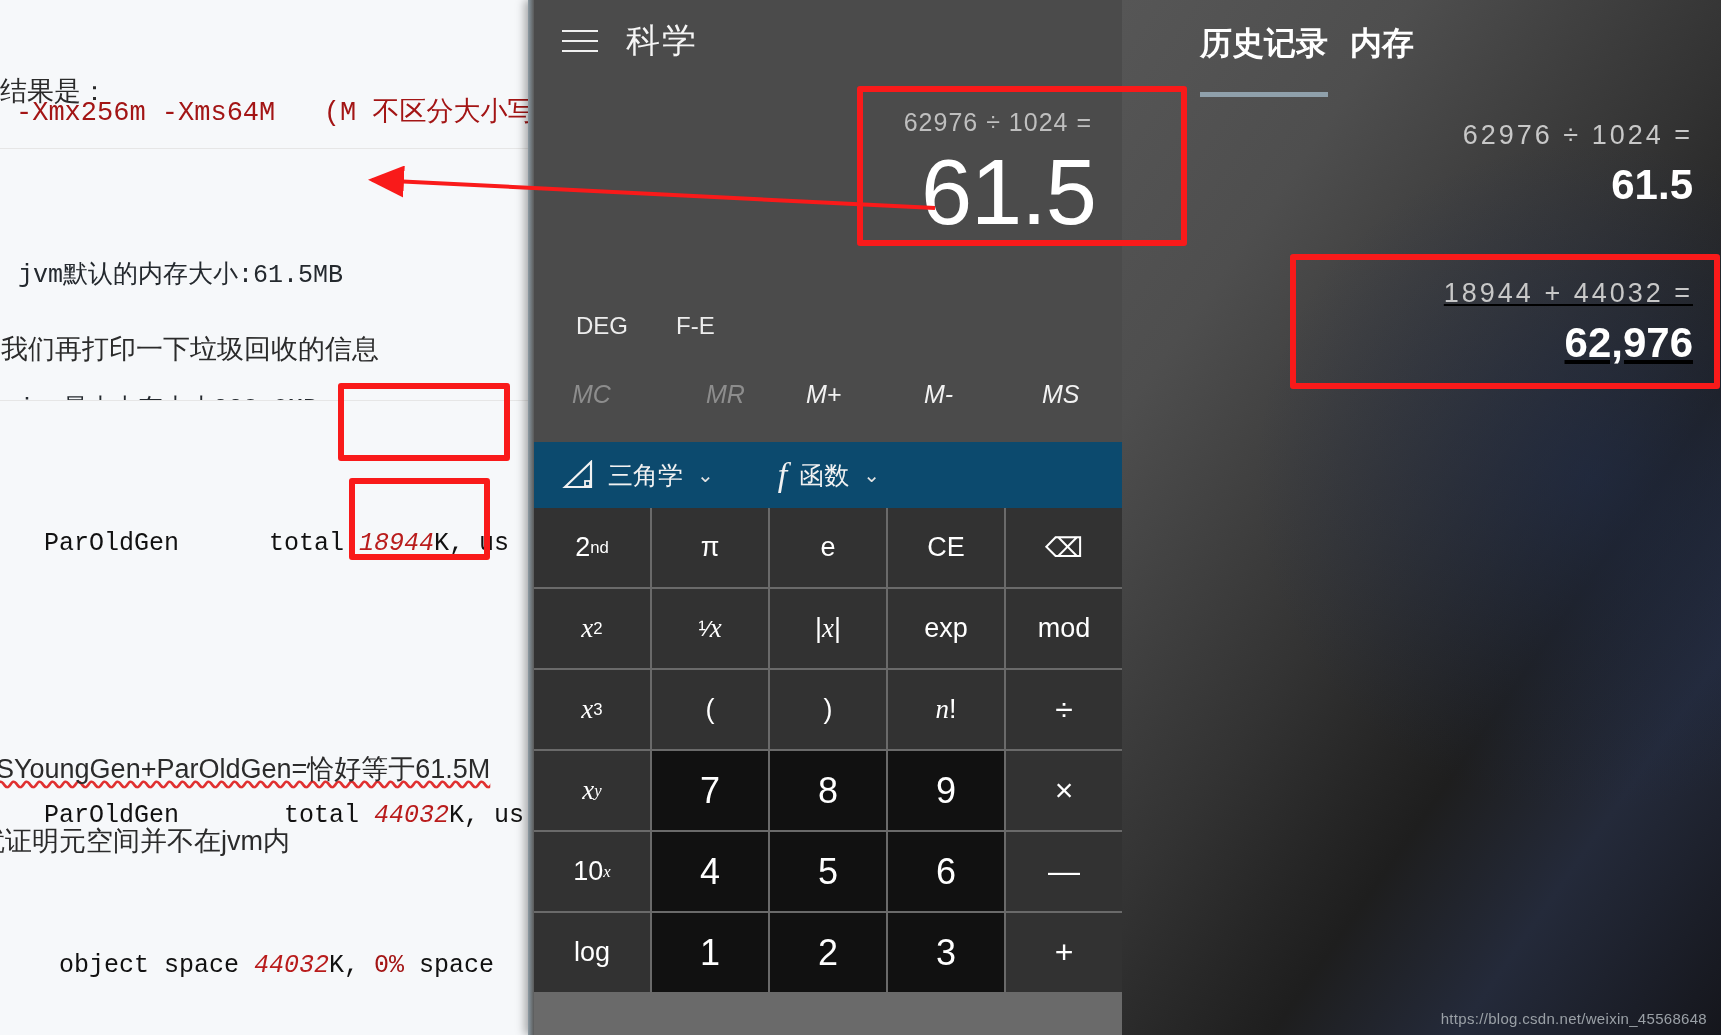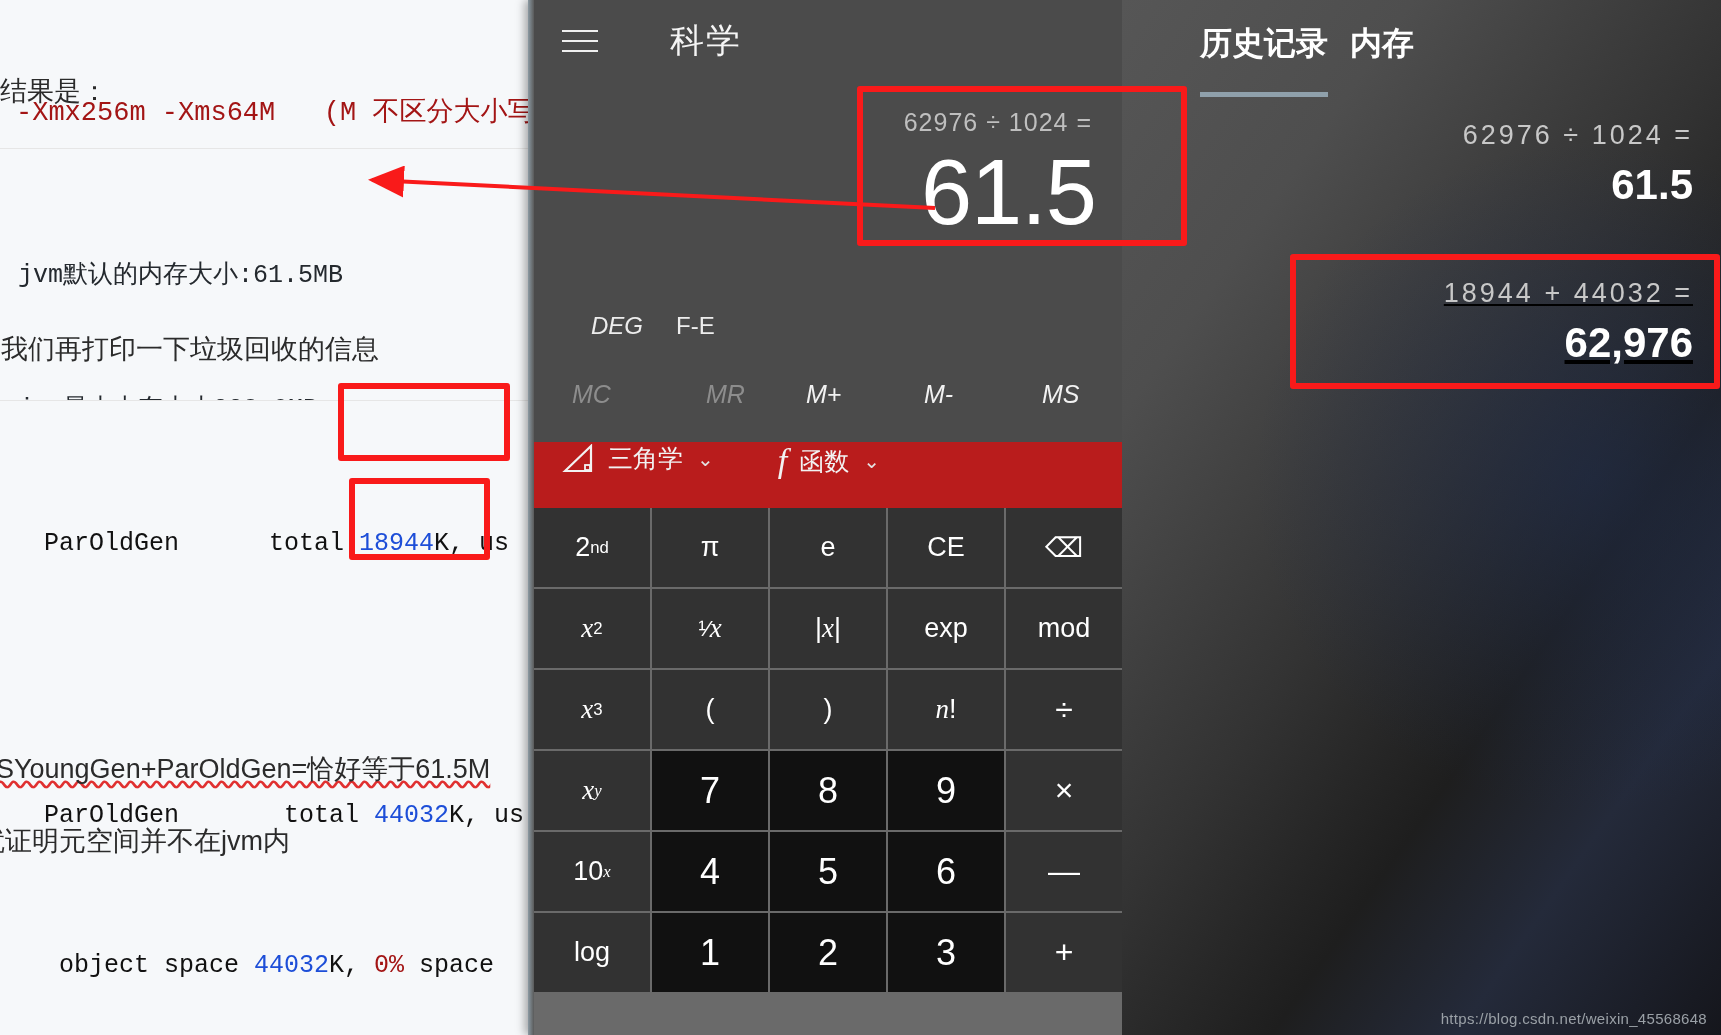--- a/index.html
+++ b/index.html
@@ -23,21 +23,21 @@
     white-space:pre;
     color:#24292e;
     line-height:1.78;
     overflow:hidden;
   }
   .para {
     font-size:27px; color:#2b2b2b; line-height:1.45;
     font-family:"Liberation Sans","DejaVu Sans",sans-serif;
   }
   .cb-line { display:block; }
-  .tok-num { color:#1d4ed8; }
+  .tok-num { color:#b91c1c;font-style:italic; }
   .tok-red { color:#a31515; }
   .tok-dark { color:#111; }
   .spell { text-decoration: underline wavy #e03030; text-decoration-skip-ink:none; }
 
   
   #calc {
     position:absolute; left:528px; top:0; width:1193px; height:1035px;
     background:#4a4a4a;
     overflow:hidden;
     box-shadow:-3px 0 9px rgba(0,0,0,.35);
@@ -53,21 +53,21 @@
   }
   #titlebar { height:88px; position:relative; }
   .hamburger {
     position:absolute; left:28px; top:26px; width:36px; height:30px;
     display:flex; flex-direction:column; justify-content:space-between;
     padding:4px 0; cursor:pointer;
   }
   .hamburger span { display:block; height:2px; background:#f0f0f0; width:36px; }
   .app-title {
     position:absolute; left:92px; top:18px;
-    font-size:34px; color:#f5f5f5; letter-spacing:2px;margin-left:44px;
+    font-size:34px; color:#f5f5f5; letter-spacing:2px;
   }
   .display-wrap { position:relative; height:200px; }
   .expr {
     position:absolute; right:30px; top:20px;
     font-size:25px; color:#bfbfbf; letter-spacing:1px;
   }
   .result {
     position:absolute; right:26px; top:52px;
     font-size:92px; color:#ffffff; font-weight:400; letter-spacing:-1px;
   }
@@ -78,22 +78,22 @@
   }
   .memrow { height:70px; position:relative;font-style:italic; }
   .mem-btn {
     position:absolute; top:12px; font-size:25px; color:#f2f2f2;
     cursor:pointer;
   }
   .mem-btn.disabled { color:#8d8d8d; cursor:default; }
 
   .trigrow {
     position:absolute; left:6px; top:442px; width:588px; height:66px;
-    background:#b91c1c;
-    display:flex; align-items:flex-start;
+    background:#0c4a6e;
+    display:flex; align-items:center;
   }
   .trig-item { display:flex; align-items:center; color:#f2f2f2; cursor:pointer; }
   .trig-icon { width:34px; height:30px; margin-right:12px; }
   .trig-label { font-size:25px; }
   .chev { margin-left:14px; font-size:20px; color:#e4e4e4; }
   .fx { font-family:"Liberation Serif","DejaVu Serif",serif; font-style:italic; font-size:34px; margin-right:12px; }
 
   #keypad {
     position:absolute; left:6px; top:508px; width:588px; height:527px;
     display:grid;
@@ -191,21 +191,21 @@
       </div>
       <div class="app-title">科学</div>
     </div>
 
     <div class="display-wrap">
       <div class="expr">62976 ÷ 1024 =</div>
       <div class="result">61.5</div>
     </div>
 
     <div class="modes">
-      <div class="mode-btn" style="left:47px;font-style:italic;">DEG</div>
+      <div class="mode-btn" style="left:32px;">DEG</div>
       <div class="mode-btn" style="left:132px;">F-E</div>
     </div>
 
     <div class="memrow">
       <div class="mem-btn disabled" style="left:38px;">MC</div>
       <div class="mem-btn disabled" style="left:172px;">MR</div>
       <div class="mem-btn" style="left:272px;">M+</div>
       <div class="mem-btn" style="left:390px;">M-</div>
       <div class="mem-btn" style="left:508px;">MS</div>
     </div>

